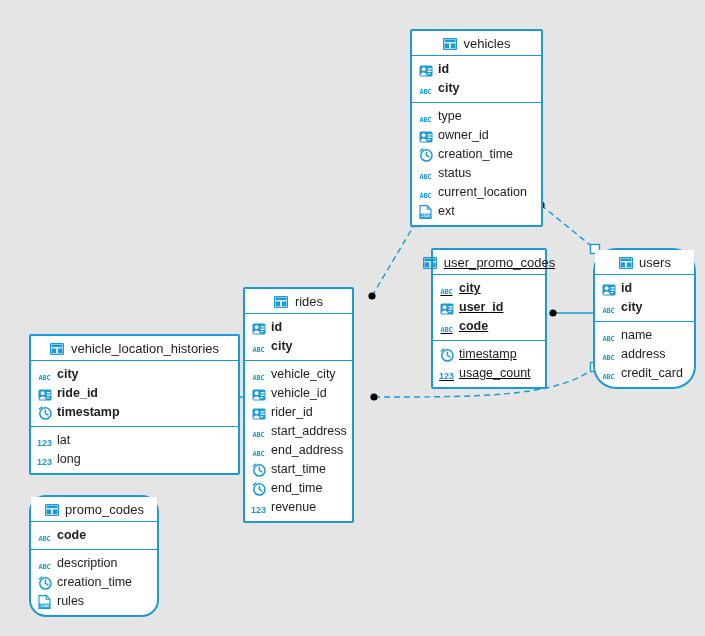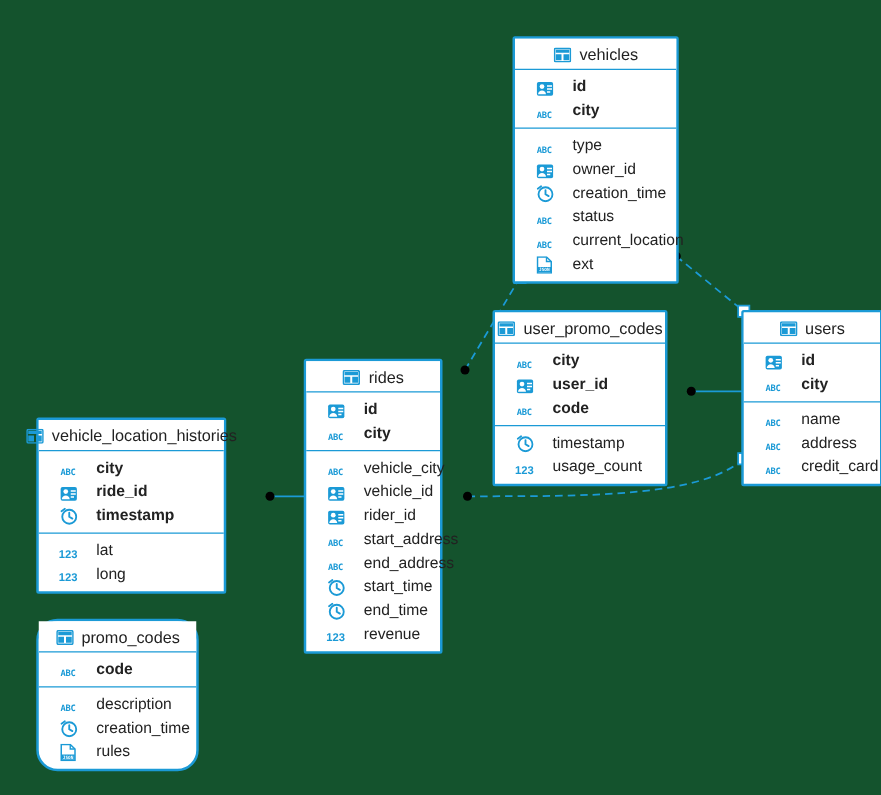--- a/index.html
+++ b/index.html
@@ -10,21 +10,21 @@
   }
   body {
     font-family: "Liberation Sans", sans-serif;
     -webkit-font-smoothing: antialiased;
   }
   #canvas {
     position: relative;
     width: 705px;
     height: 636px;
     overflow: hidden;
-    background: #14532d;
+    background: #e5e5e5;
   }
   #edges {
     position: absolute;
     left: 0;
     top: 0;
     width: 705px;
     height: 636px;
     pointer-events: none;
   }
   .table-node {
@@ -53,23 +53,23 @@
   }
   .col-group {
     padding: 4px 0 4px 0;
   }
   .col-group + .col-group {
     border-top: 1.5px solid #1b9ad6;
   }
   .col-row {
     display: flex;
     align-items: center;
-    gap: 15px;
+    gap: 5px;
     height: 19px;
-    padding: 0 16px;
+    padding: 0 6px;
     white-space: nowrap;
   }
   .col-name {
     font-size: 12.5px;
     color: #222222;
     line-height: 1;
   }
   .col-row.pk .col-name {
     font-weight: bold;
   }
@@ -209,21 +209,21 @@
                 <path d="M1 0.6 h7.2 L12 4.2 V13.4 H1 Z" fill="#ffffff" stroke="#1b9ad6" stroke-width="1.2"></path>
                 <path d="M8.2 0.8 V4.2 H11.8" fill="none" stroke="#1b9ad6" stroke-width="1.1"></path>
                 <rect x="1.2" y="8.6" width="10.6" height="4.2" fill="#1b9ad6"></rect>
                 <text x="6.5" y="12.1" font-size="3.5" font-family="DejaVu Sans Mono, monospace" fill="#ffffff" text-anchor="middle" font-weight="bold">JSON</text>
               </svg>
             </span>
             <span class="col-name">ext</span>
           </div>
         </div>
       </div>
-      <div class="table-node" style="left: 394px; top: 248px; width: 140px;">
+      <div class="table-node" style="left: 431px; top: 248px; width: 116px; text-decoration: underline;">
         <div class="tbl-header">
           <span class="ic">
             <svg width="14" height="12" viewBox="0 0 14 12">
               <rect x="0.6" y="0.6" width="12.8" height="10.8" rx="1" fill="none" stroke="#1b9ad6" stroke-width="1.3"></rect>
               <rect x="1.6" y="1.6" width="10.8" height="2.6" fill="#1b9ad6"></rect>
               <rect x="1.6" y="5.4" width="4.6" height="4.8" fill="#1b9ad6"></rect>
               <rect x="7.8" y="5.4" width="4.6" height="4.8" fill="#1b9ad6"></rect>
             </svg>
           </span>
           <span class="tbl-title">user_promo_codes</span>
@@ -267,21 +267,21 @@
             <span class="col-name">timestamp</span>
           </div>
           <div class="col-row">
             <span class="ic">
               <span class="ic-num">123</span>
             </span>
             <span class="col-name">usage_count</span>
           </div>
         </div>
       </div>
-      <div class="table-node" style="left: 593px; top: 248px; width: 113px;">
+      <div class="table-node" style="left: 593px; top: 248px; width: 103px; border-radius: 23px;">
         <div class="tbl-header">
           <span class="ic">
             <svg width="14" height="12" viewBox="0 0 14 12">
               <rect x="0.6" y="0.6" width="12.8" height="10.8" rx="1" fill="none" stroke="#1b9ad6" stroke-width="1.3"></rect>
               <rect x="1.6" y="1.6" width="10.8" height="2.6" fill="#1b9ad6"></rect>
               <rect x="1.6" y="5.4" width="4.6" height="4.8" fill="#1b9ad6"></rect>
               <rect x="7.8" y="5.4" width="4.6" height="4.8" fill="#1b9ad6"></rect>
             </svg>
           </span>
           <span class="tbl-title">users</span>
@@ -427,21 +427,21 @@
             <span class="col-name">end_time</span>
           </div>
           <div class="col-row">
             <span class="ic">
               <span class="ic-num">123</span>
             </span>
             <span class="col-name">revenue</span>
           </div>
         </div>
       </div>
-      <div class="table-node" style="left: 29px; top: 334px; width: 152px;">
+      <div class="table-node" style="left: 29px; top: 334px; width: 211px;">
         <div class="tbl-header">
           <span class="ic">
             <svg width="14" height="12" viewBox="0 0 14 12">
               <rect x="0.6" y="0.6" width="12.8" height="10.8" rx="1" fill="none" stroke="#1b9ad6" stroke-width="1.3"></rect>
               <rect x="1.6" y="1.6" width="10.8" height="2.6" fill="#1b9ad6"></rect>
               <rect x="1.6" y="5.4" width="4.6" height="4.8" fill="#1b9ad6"></rect>
               <rect x="7.8" y="5.4" width="4.6" height="4.8" fill="#1b9ad6"></rect>
             </svg>
           </span>
           <span class="tbl-title">vehicle_location_histories</span>

